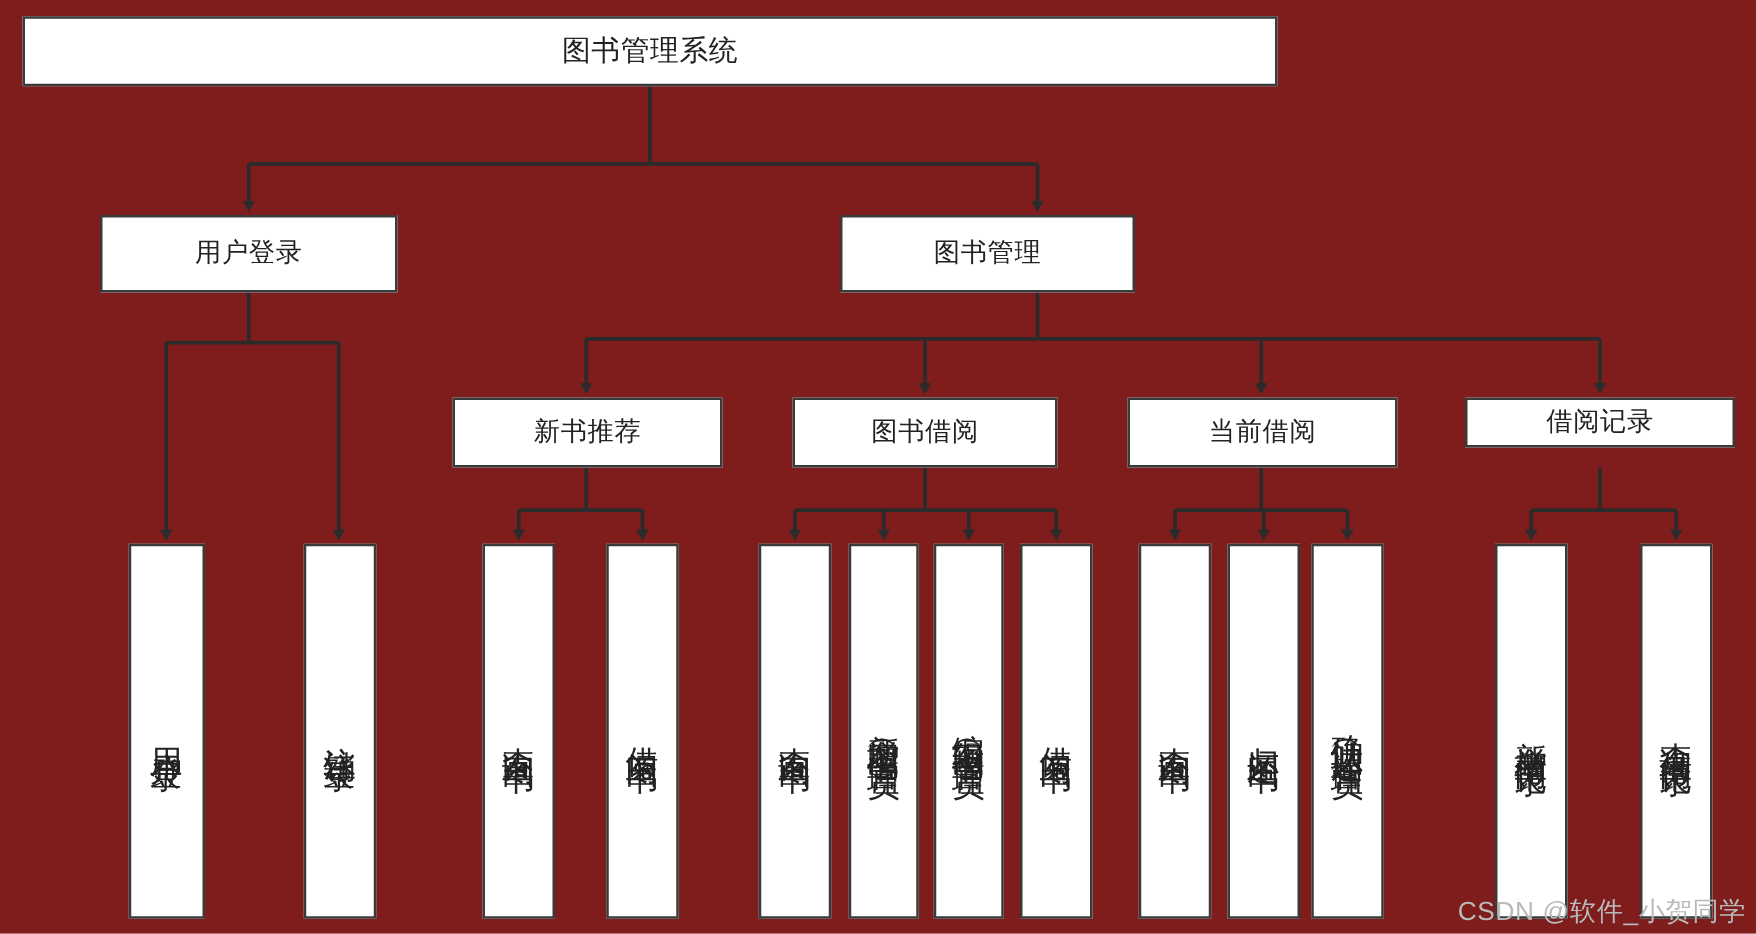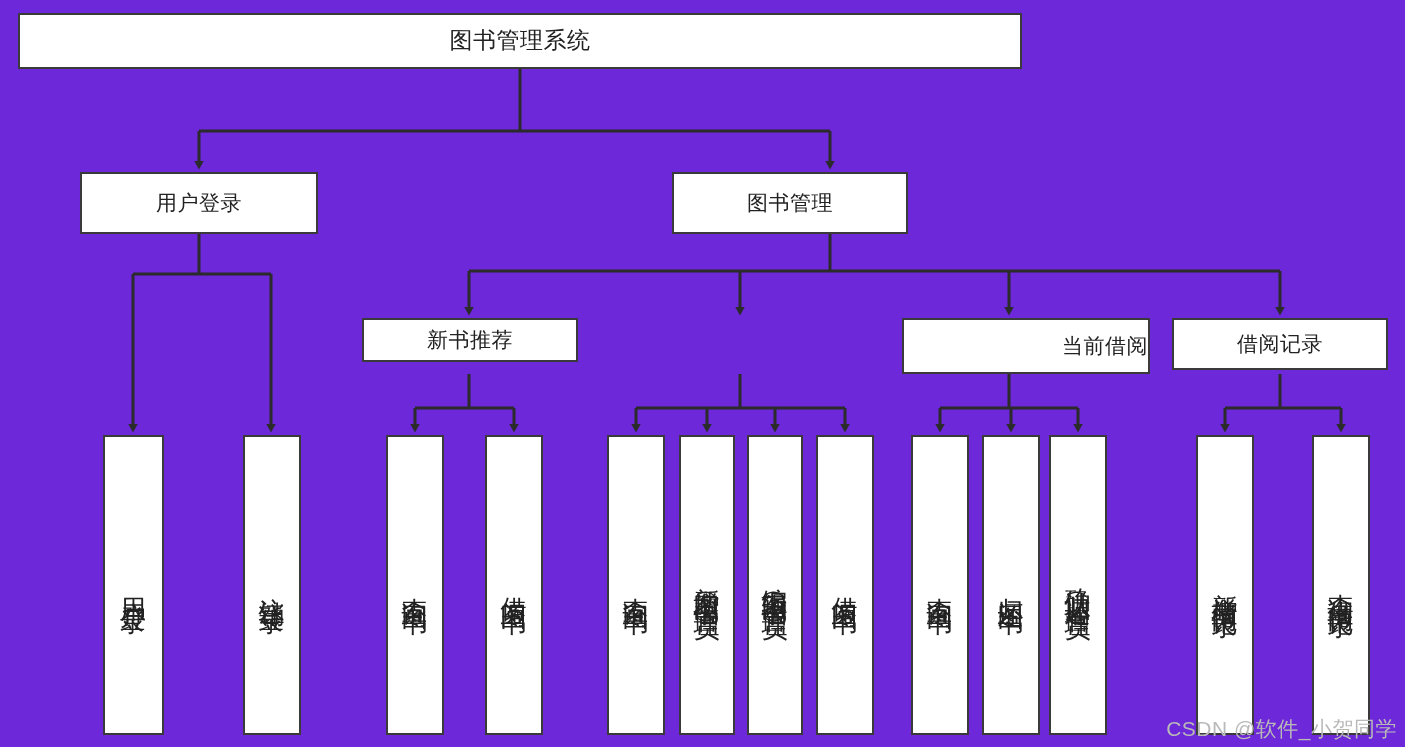--- a/index.html
+++ b/index.html
@@ -8,21 +8,21 @@
     padding: 0;
     background: #ffffff;
   }
   body {
     font-family: "Liberation Sans", "DejaVu Sans", sans-serif;
   }
   #diagram-root {
     position: relative;
     width: 1405px;
     height: 747px;
-    background: #6d28d9;
+    background: #7f1d1d;
     overflow: hidden;
   }
   #edges-layer {
     position: absolute;
     left: 0;
     top: 0;
     width: 1405px;
     height: 747px;
     pointer-events: none;
   }
@@ -127,27 +127,30 @@
     <span class="node-label">图书管理系统</span>
   </div>
 
   <div class="node level-1" style="left:80px; top:172px; width:238px; height:62px;">
     <span class="node-label">用户登录</span>
   </div>
   <div class="node level-1" style="left:672px; top:172px; width:236px; height:62px;">
     <span class="node-label">图书管理</span>
   </div>
 
-  <div class="node level-2" style="left:362px; top:318px; width:216px; height:44px;">
+  <div class="node level-2" style="left:362px; top:318px; width:216px; height:56px;">
     <span class="node-label">新书推荐</span>
   </div>
-  <div class="node level-2" style="left:902px; top:318px; width:248px; height:56px;justify-content:flex-end;">
+  <div class="node level-2" style="left:634px; top:318px; width:212px; height:56px;">
+    <span class="node-label">图书借阅</span>
+  </div>
+  <div class="node level-2" style="left:902px; top:318px; width:216px; height:56px;">
     <span class="node-label">当前借阅</span>
   </div>
-  <div class="node level-2" style="left:1172px; top:318px; width:216px; height:52px;">
+  <div class="node level-2" style="left:1172px; top:318px; width:216px; height:40px;">
     <span class="node-label">借阅记录</span>
   </div>
 
   <div class="node vertical" style="left:103px; top:435px; width:61px; height:300px; font-size:26px;">
     <span class="node-label">用户登录</span>
   </div>
   <div class="node vertical" style="left:243px; top:435px; width:58px; height:300px; font-size:26px;">
     <span class="node-label">注销登录</span>
   </div>
   <div class="node vertical" style="left:386px; top:435px; width:58px; height:300px; font-size:26px;">

